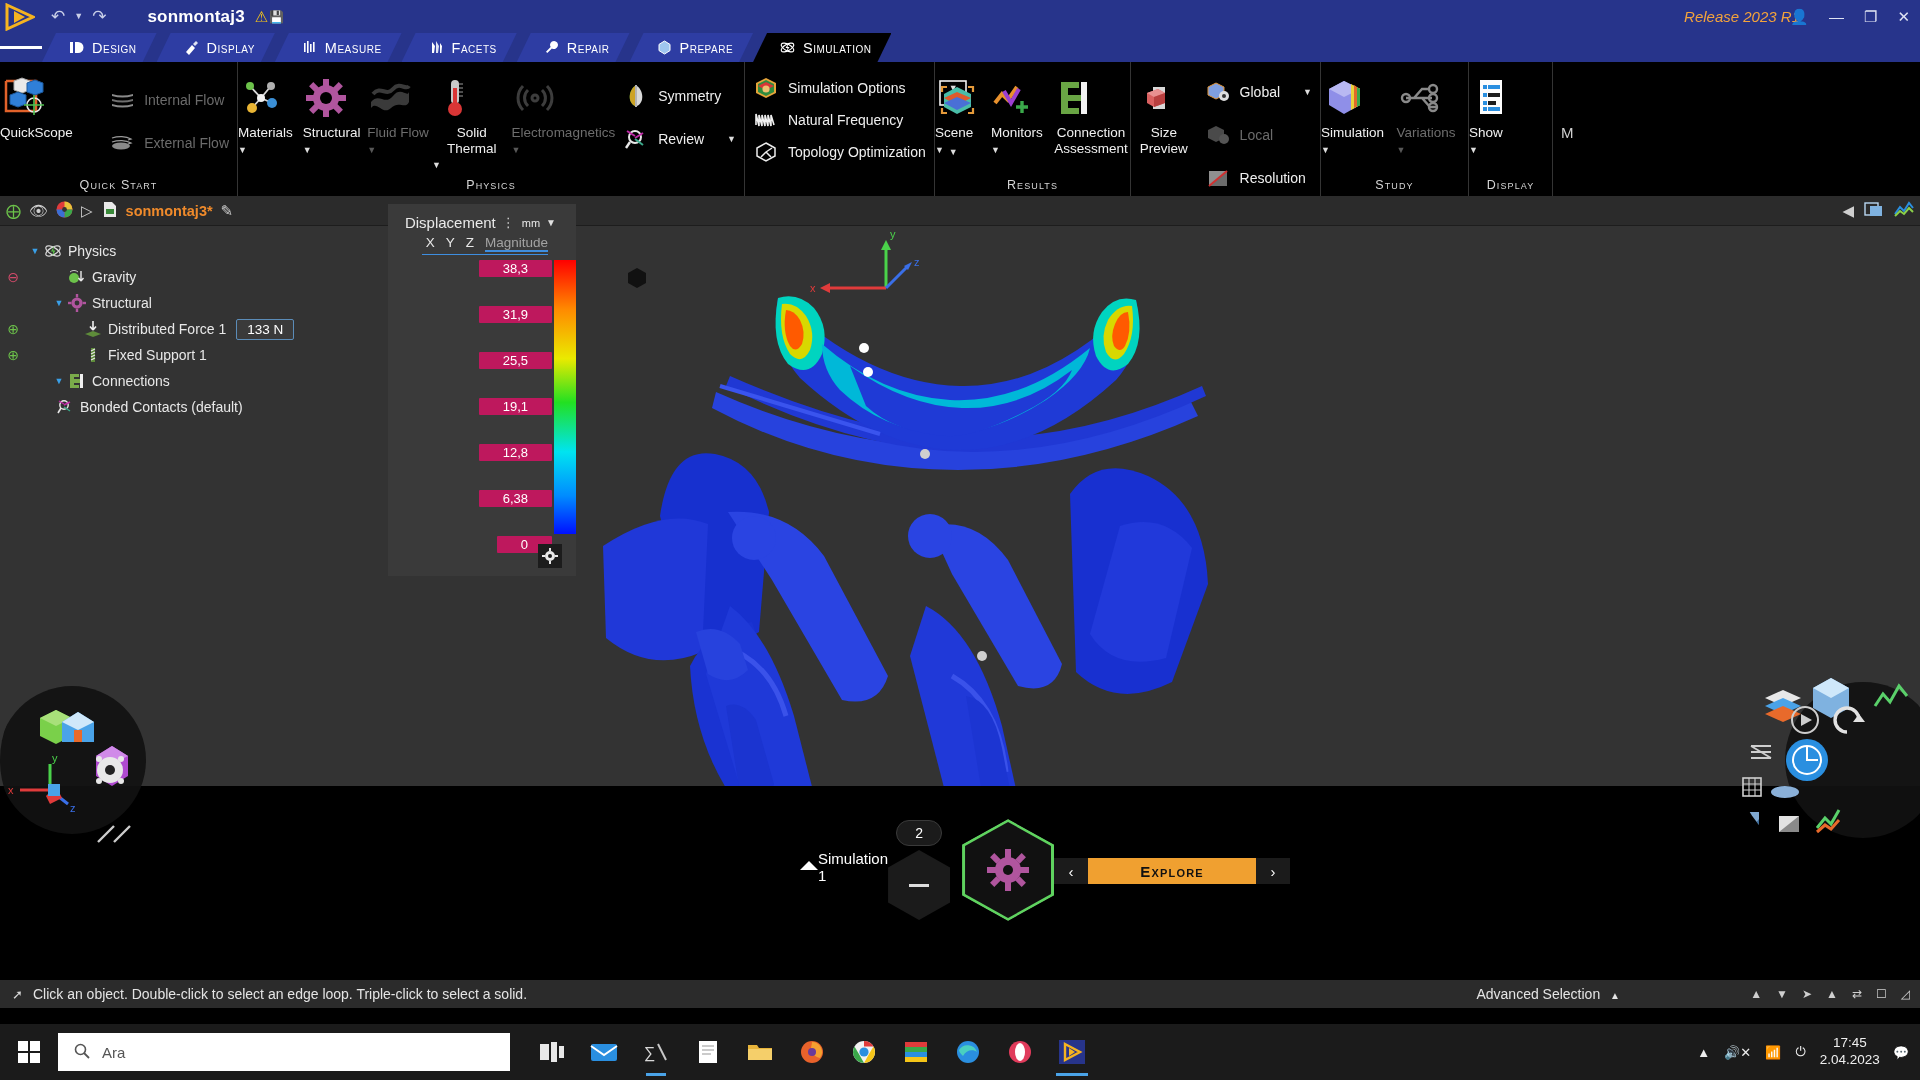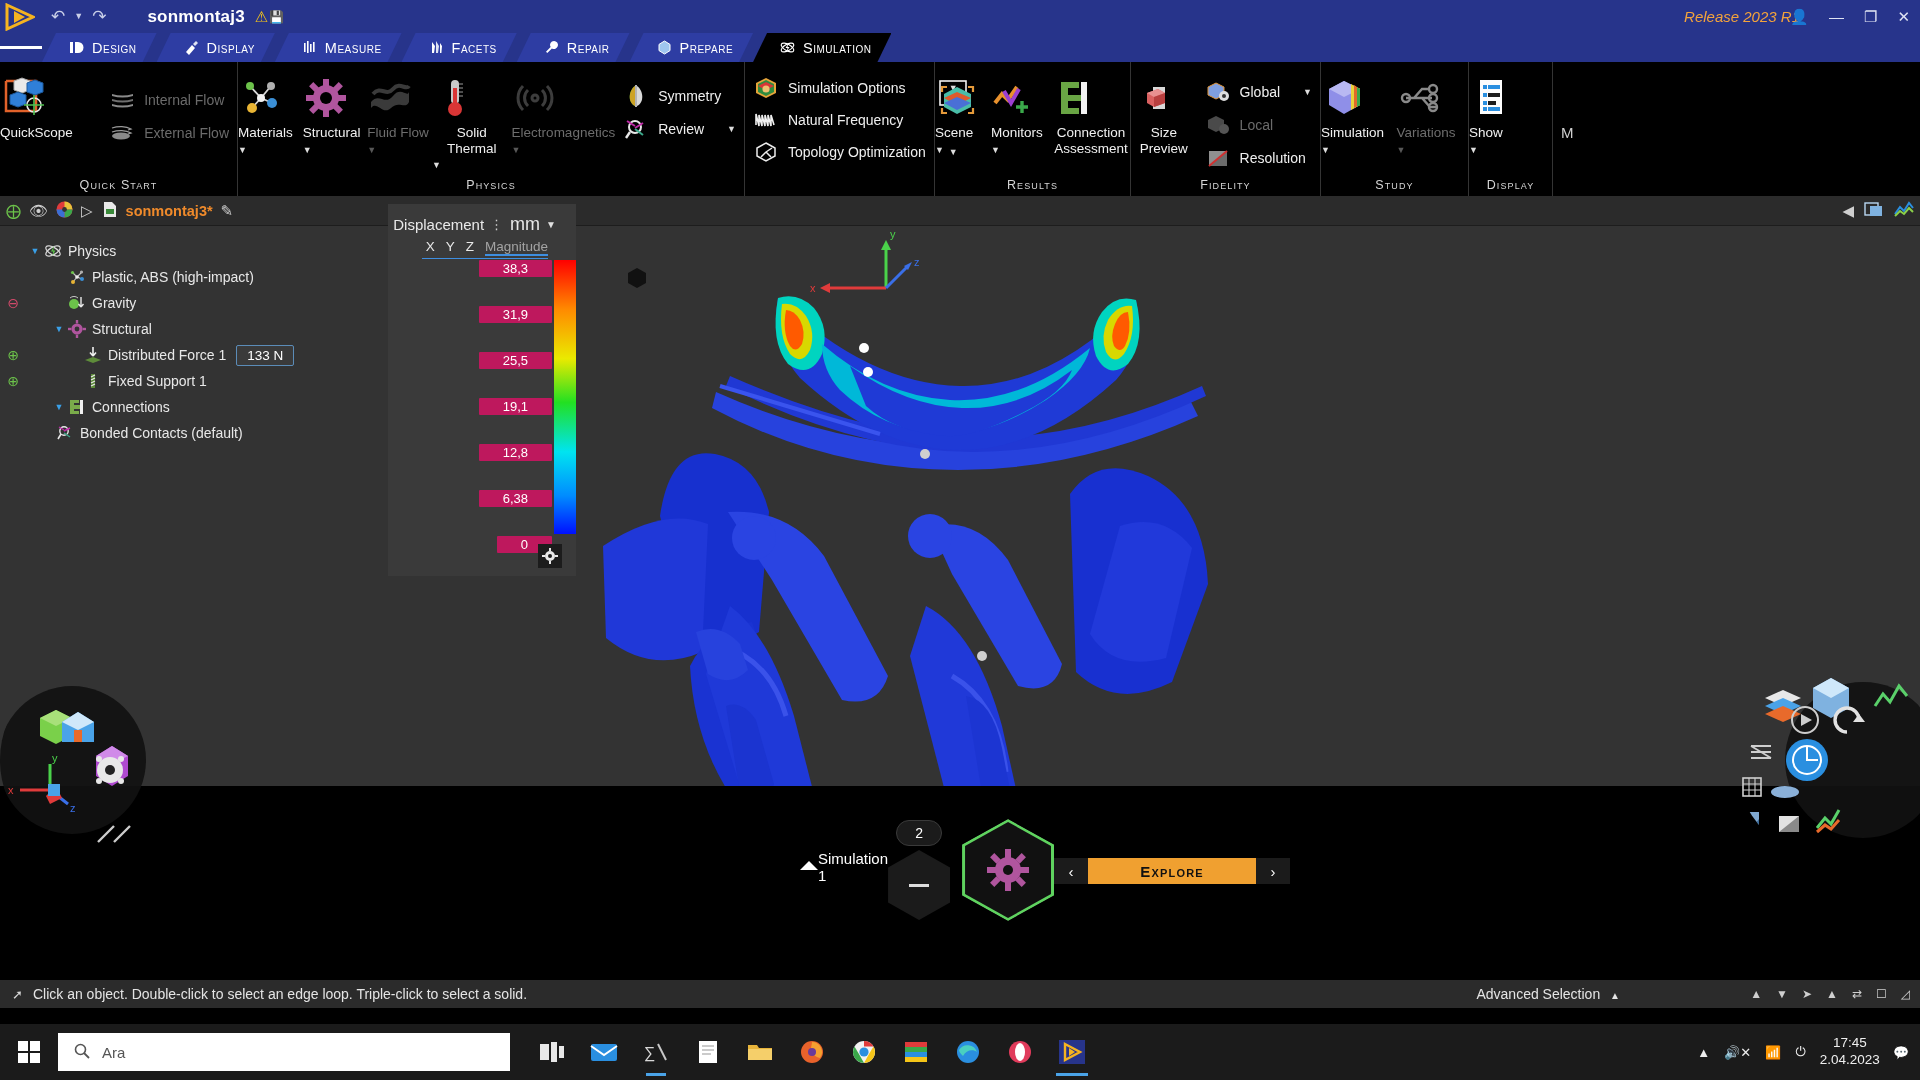--- a/index.html
+++ b/index.html
@@ -44,21 +44,21 @@
   .rgroup .gbody { flex:1; display:flex; align-items:flex-start; padding-top:6px; }
   .gtitle { height:22px; line-height:22px; text-align:center; color:#d6d6d6;
     font-size:12.5px; font-variant:small-caps; letter-spacing:1.1px; }
   .bigbtn { width:86px; display:flex; flex-direction:column; align-items:flex-start;
     padding-top:6px; cursor:default; }
   .bigbtn .gi { height:48px; display:flex; align-items:center; justify-content:center; }
   .bigbtn .lbl { color:#f0f0f0; font-size:13.5px; text-align:center; line-height:1.15; margin-top:3px; }
   .bigbtn.dis .lbl { color:#6d6d6d; }
   .bigbtn .caret { color:#ddd; font-size:9px; margin-top:4px; }
   .bigbtn.dis .caret { color:#585858; }
-  .smlist { display:flex; flex-direction:column; justify-content:center; padding:4px 0 0 4px; gap:5px; }
+  .smlist { display:flex; flex-direction:column; justify-content:center; padding:4px 0 0 4px; gap:15px; }
   .smrow { display:flex; align-items:center; gap:9px; height:28px; padding:0 8px 0 4px; cursor:default; }
   .smrow .si { width:26px; height:24px; display:flex; align-items:center; justify-content:center; }
   .smrow .sl { color:#efefef; font-size:14px; white-space:nowrap; }
   .smrow.dis .sl { color:#6b6b6b; }
   .smrow .dc { color:#ddd; font-size:9px; margin-left:auto; padding-left:14px; }
 
   
   #structbar { position:absolute; left:0; top:196px; width:1920px; height:30px;
     background:#2b2b2b; display:flex; align-items:center; gap:8px; padding-left:6px;
     border-bottom:1px solid #1d1d1d; }
@@ -80,21 +80,21 @@
   #vpfull { position:absolute; left:0; top:226px; width:1920px; height:560px;
     background:#333333; }
 
   
   #legend { position:absolute; left:388px; top:204px; width:188px; height:372px;
     background:#3a3a3a; }
   #legend .lhead { display:flex; align-items:center; justify-content:flex-end;
     gap:6px; padding:10px 20px 0 0; }
   #legend .ltitle { color:#e9e9e9; font-size:15px; }
   #legend .dots { color:#cfcfcf; font-size:13px; letter-spacing:1px; }
-  #legend .unit { color:#e9e9e9; font-size:18px; }
+  #legend .unit { color:#e9e9e9; font-size:11px; }
   #legend .ucaret { color:#e0e0e0; font-size:10px; }
   #legend .comps { display:flex; justify-content:flex-end; gap:11px; padding:4px 28px 0 0;
     border-bottom:none; }
   #legend .comps span { color:#e8e8e8; font-size:13.5px; cursor:default; }
   #legend .comps span.sel { color:#a3a3a3; border-bottom:2px solid #3e8ee0; }
   #legend .compline { margin:2px 28px 0 auto; width:126px; height:1px; background:#3e8ee0; }
   #cbar { position:absolute; left:166px; top:56px; width:22px; height:274px; }
   .tick { position:absolute; right:24px; background:#be185d; color:#fff; font-size:13px;
     padding:1px 24px; border-radius:1px; }
   #gearbtn { position:absolute; left:150px; top:340px; width:24px; height:24px;
@@ -759,33 +759,20 @@
   <div class="trow" style="padding-left:28px">
     <span class="twist">▼</span>
     <span class="tico">
       <svg width="18" height="18" viewBox="0 0 18 18">
           <ellipse cx="9" cy="9" rx="8" ry="3.6" fill="none" stroke="#d8d8d8" stroke-width="1.2" transform="rotate(-30 9 9)"></ellipse>
           <ellipse cx="9" cy="9" rx="8" ry="3.6" fill="none" stroke="#d8d8d8" stroke-width="1.2" transform="rotate(30 9 9)"></ellipse>
           <path d="M10 4L7 9.5h2.2L8.4 14l3-5.5H9.2z" fill="#5cc24a"></path>
         </svg>
       </span>
     <span class="tlbl">Physics</span>
-  </div>
-  <div class="trow" style="padding-left:66px">
-    <span class="tico">
-      <svg width="18" height="18" viewBox="0 0 18 18">
-          <path d="M9 9L4 4M9 9l5-5M9 9l-4 5M9 9l5 2" stroke="#c8c8c8" stroke-width="1.1"></path>
-          <circle cx="9" cy="9" r="1.8" fill="#eee"></circle>
-          <circle cx="4.5" cy="4.5" r="1.6" fill="#6cc24a"></circle>
-          <circle cx="13.5" cy="4" r="1.6" fill="#b0b0b0"></circle>
-          <circle cx="5" cy="14" r="2" fill="#e8b434"></circle>
-          <circle cx="14" cy="11" r="2" fill="#3b8fd6"></circle>
-        </svg>
-      </span>
-    <span class="tlbl">Plastic, ABS (high-impact)</span>
   </div>
   <div class="trow" style="padding-left:66px">
     <span class="gut" style="color:#d24a6a">⊖</span>
     <span class="tico">
       <svg width="22" height="18" viewBox="0 0 22 18">
           <circle cx="8" cy="10" r="5" fill="#6cc24a"></circle>
           <path d="M4 4a6 6 0 018 0" fill="none" stroke="#c8c8c8" stroke-width="1"></path>
           <path d="M15 3v10M15 13l-2.5-3M15 13l2.5-3" stroke="#e8e8e8" stroke-width="1.4" fill="none"></path>
         </svg>
       </span>

